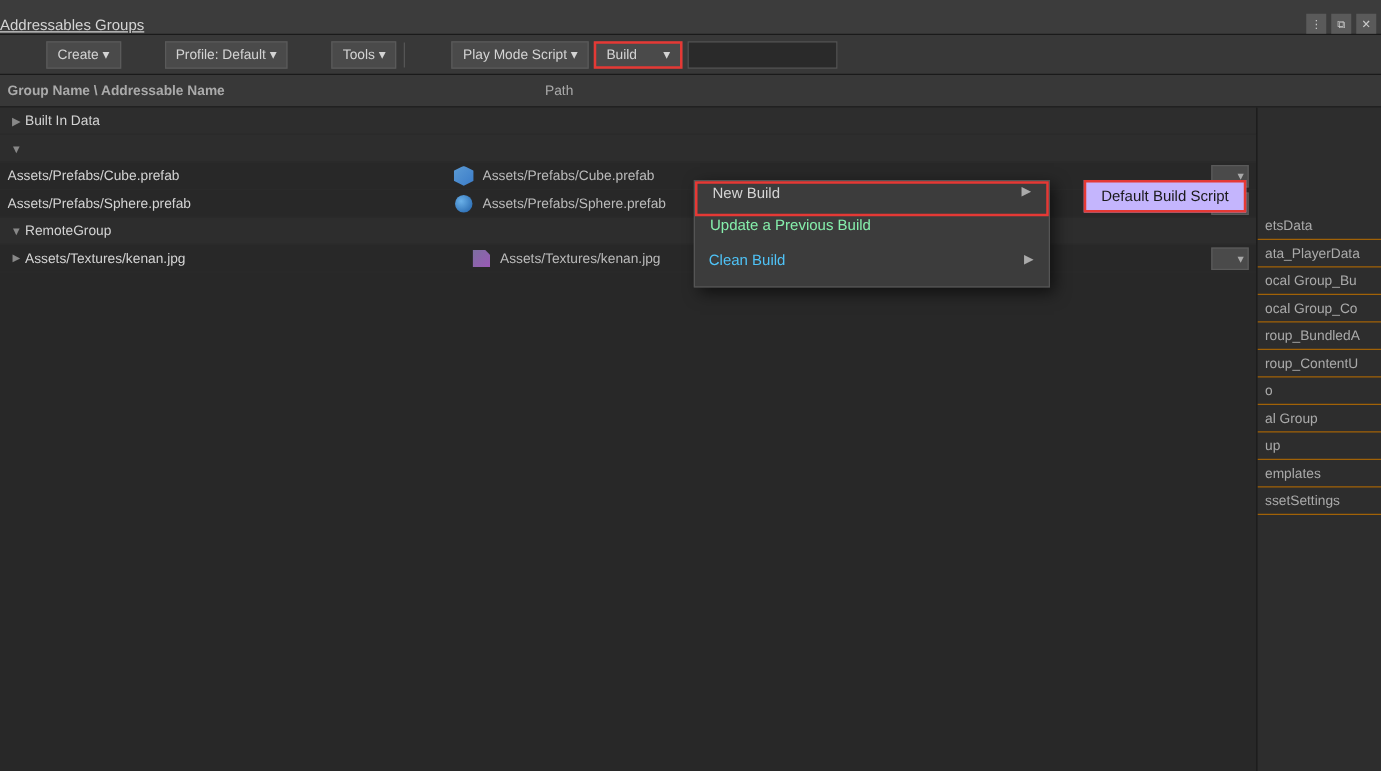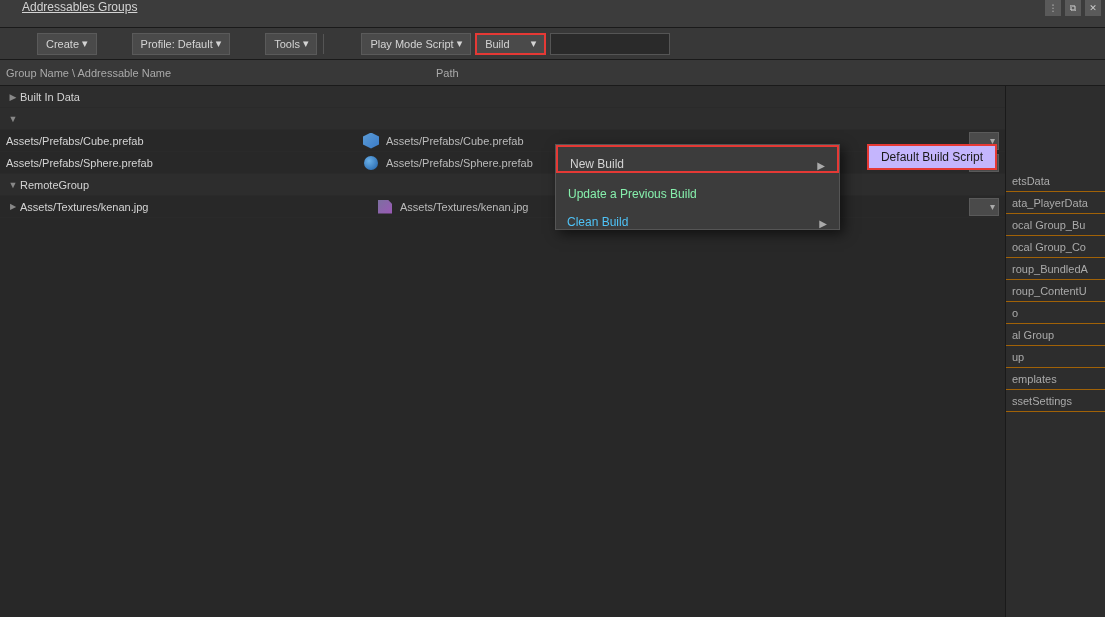--- a/index.html
+++ b/index.html
@@ -19,22 +19,22 @@
       background: #282828;
       display: flex;
       flex-direction: column;
     }
 
     
     .title-bar {
       background: #3c3c3c;
       height: 28px;
       display: flex;
-      align-items: flex-start;
-      padding: 0 22px;
+      align-items: flex-end;
+      padding: 0 0;
       border-bottom: 1px solid #1a1a1a;
       position: relative;
     }
     .title-bar-text {
       font-size: 12px;
       color: #d4d4d4;
       text-decoration: underline;
     }
     .title-bar-controls {
       position: absolute;
@@ -115,20 +115,21 @@
       height: 26px;
       display: flex;
       align-items: center;
       border-bottom: 1px solid #1a1a1a;
       padding: 0 6px;
     }
     .col-group-name {
       width: 400px;
       font-size: 11px;
       color: #aaa;
+      font-weight: bold;
     }
     .col-icon {
       width: 30px;
     }
     .col-path {
       flex: 1;
       font-size: 11px;
       color: #aaa;
     }
 
@@ -254,21 +255,21 @@
       left: 555px;
       width: 285px;
       background: #3c3c3c;
       border: 1px solid #555;
       box-shadow: 4px 4px 12px rgba(0,0,0,0.6);
       z-index: 100;
     }
     .dropdown-item {
       height: 28px;
       display: flex;
-      align-items: flex-end;
+      align-items: flex-start;
       padding: 0 12px;
       cursor: pointer;
       font-size: 12px;
       justify-content: space-between;
     }
     .dropdown-item.highlighted {
       border: 2px solid #e53935;
       color: #d4d4d4;
     }
     .dropdown-item .chevron {

